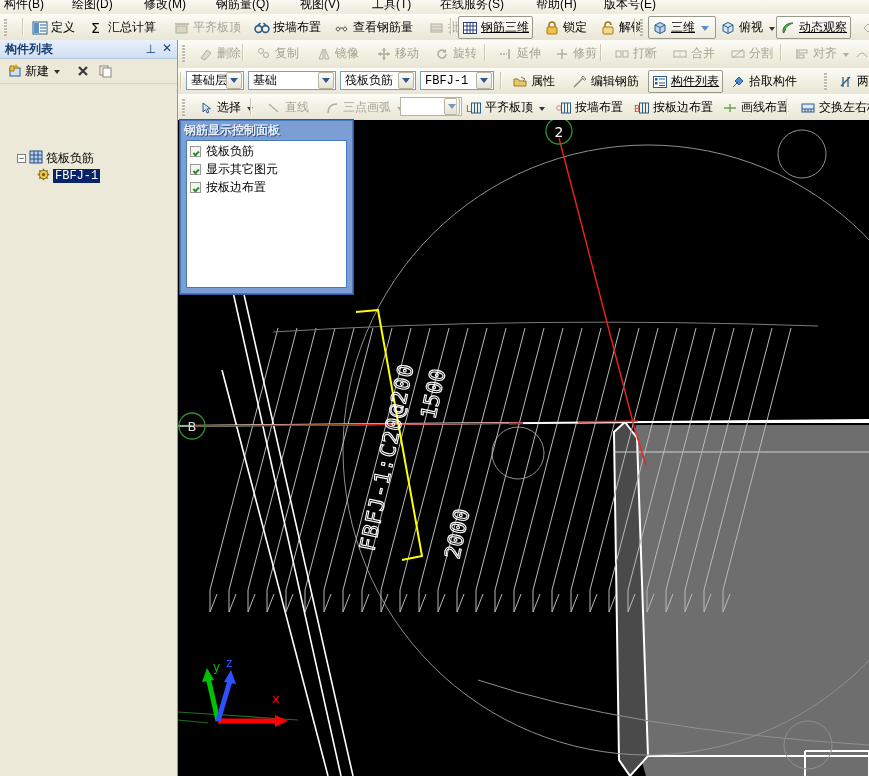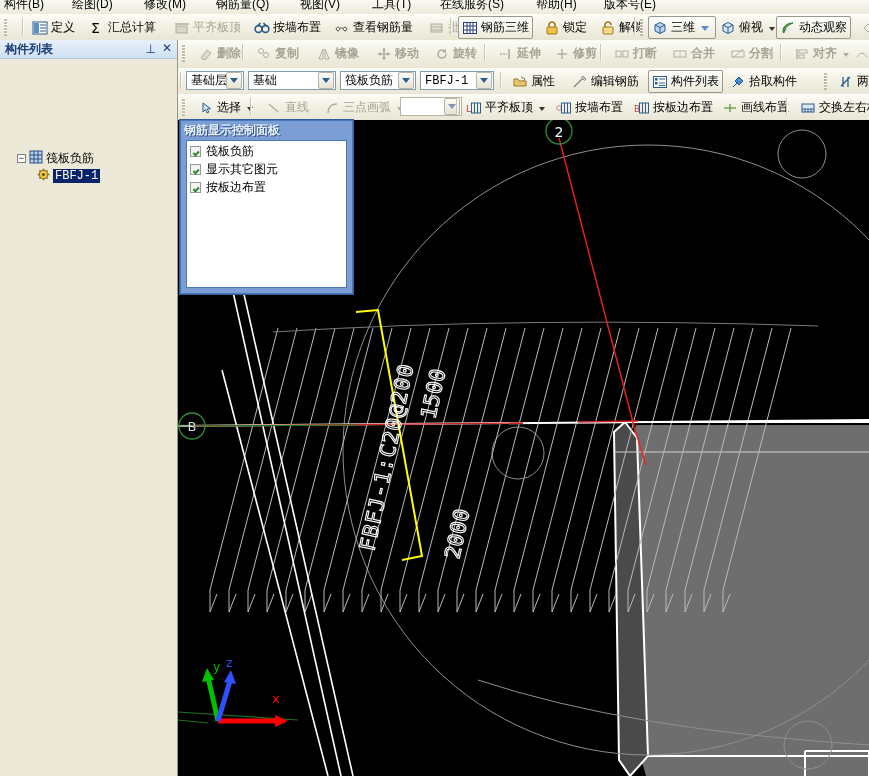--- a/index.html
+++ b/index.html
@@ -24,21 +24,21 @@
   }
 
   
   .tbrow{
     position:absolute;left:0;width:869px;
     background:linear-gradient(#fdfdf8,#f3f1e4 45%,#e9e6d6);
     border-bottom:1px solid #d5d2bf;
     overflow:hidden;
   }
   #tb1{top:14px;height:26px;}
-  #tb2{top:40px;height:28px;font-weight:bold;}
+  #tb2{top:40px;height:28px;}
   #tb3{top:68px;height:26px;}
   #tb4{top:94px;height:26px;text-align:right;}
 
   .grip{
     position:absolute;top:4px;width:3px;height:18px;
     background-image:linear-gradient(#ffffff 50%,#b9b6a4 50%);
     background-size:3px 3px;opacity:.9;
   }
   .sep{
     position:absolute;top:4px;width:1px;height:17px;
@@ -49,20 +49,21 @@
     display:flex;align-items:center;gap:3px;
     padding:0 3px;border:1px solid transparent;border-radius:2px;
     white-space:nowrap;color:#000;font-size:12px;line-height:21px;
     cursor:default;
   }
   .tbtn.dim{color:#a6a494;}
   .tbtn.framed{
     border:1px solid #9a9a8a;
     background:linear-gradient(#ffffff,#eceadb);
     border-radius:2px;
+    text-decoration:underline;
   }
   .tbtn .lbl{font-size:12px;}
   .caret{
     width:0;height:0;border-left:3px solid transparent;border-right:3px solid transparent;
     border-top:4px solid #333;margin-left:3px;margin-top:2px;
   }
   .caret.dim{border-top-color:#b0ae9e;}
 
   
   .ic{width:16px;height:16px;position:relative;flex:0 0 16px;display:inline-block;}
@@ -660,20 +661,48 @@
     </div>
   </div>
 
   <div id="leftpanel">
     <div class="panelhead">
       <span class="ptitle">构件列表</span>
       <span class="pin">⊥</span>
       <span class="cls">✕</span>
     </div>
 
+    <div class="panelbar">
+      <div class="pb-btn" style="left:6px">
+        <span class="ic" style="width:15px;flex:0 0 15px">
+            <svg width="15" height="16">
+          <rect x="2" y="5" width="10" height="8" fill="#cfe0f3" stroke="#2b5d8b"></rect>
+          <path d="M2 3 L6 3 L6 8 L2 8 Z" fill="#f0c442" stroke="#9a7b22"></path>
+          <path d="M8 1.5 L8 6 M5.8 3.8 L10.2 3.8" stroke="#d4a017" stroke-width="1.6"></path>
+            </svg>
+          </span>
+        <span>新建</span>
+        <span class="caret"></span>
+      </div>
+      <div class="pb-btn" style="left:73px">
+        <span class="ic">
+            <svg width="16" height="16">
+          <path d="M4 4 L12 12 M12 4 L4 12" stroke="#3a3a3a" stroke-width="2.2"></path>
+            </svg>
+          </span>
+      </div>
+      <div class="pb-btn" style="left:96px">
+        <span class="ic">
+            <svg width="16" height="16">
+          <rect x="2" y="3" width="8" height="9" fill="#f5f3e4" stroke="#8a8878"></rect>
+          <rect x="5" y="5" width="8" height="9" fill="#ffffff" stroke="#8a8878"></rect>
+            </svg>
+          </span>
+      </div>
+    </div>
 
 
     <div class="tree">
       <div class="trow" style="padding-left:10px">
         <span class="tbox">−</span>
         <span class="ic" style="width:14px;flex:0 0 14px">
             <svg width="14" height="14">
           <rect x="1" y="1" width="12" height="12" fill="#b9d1ec" stroke="#2b4f80"></rect>
           <line x1="5" y1="1" x2="5" y2="13" stroke="#2b4f80"></line>
           <line x1="9" y1="1" x2="9" y2="13" stroke="#2b4f80"></line>

